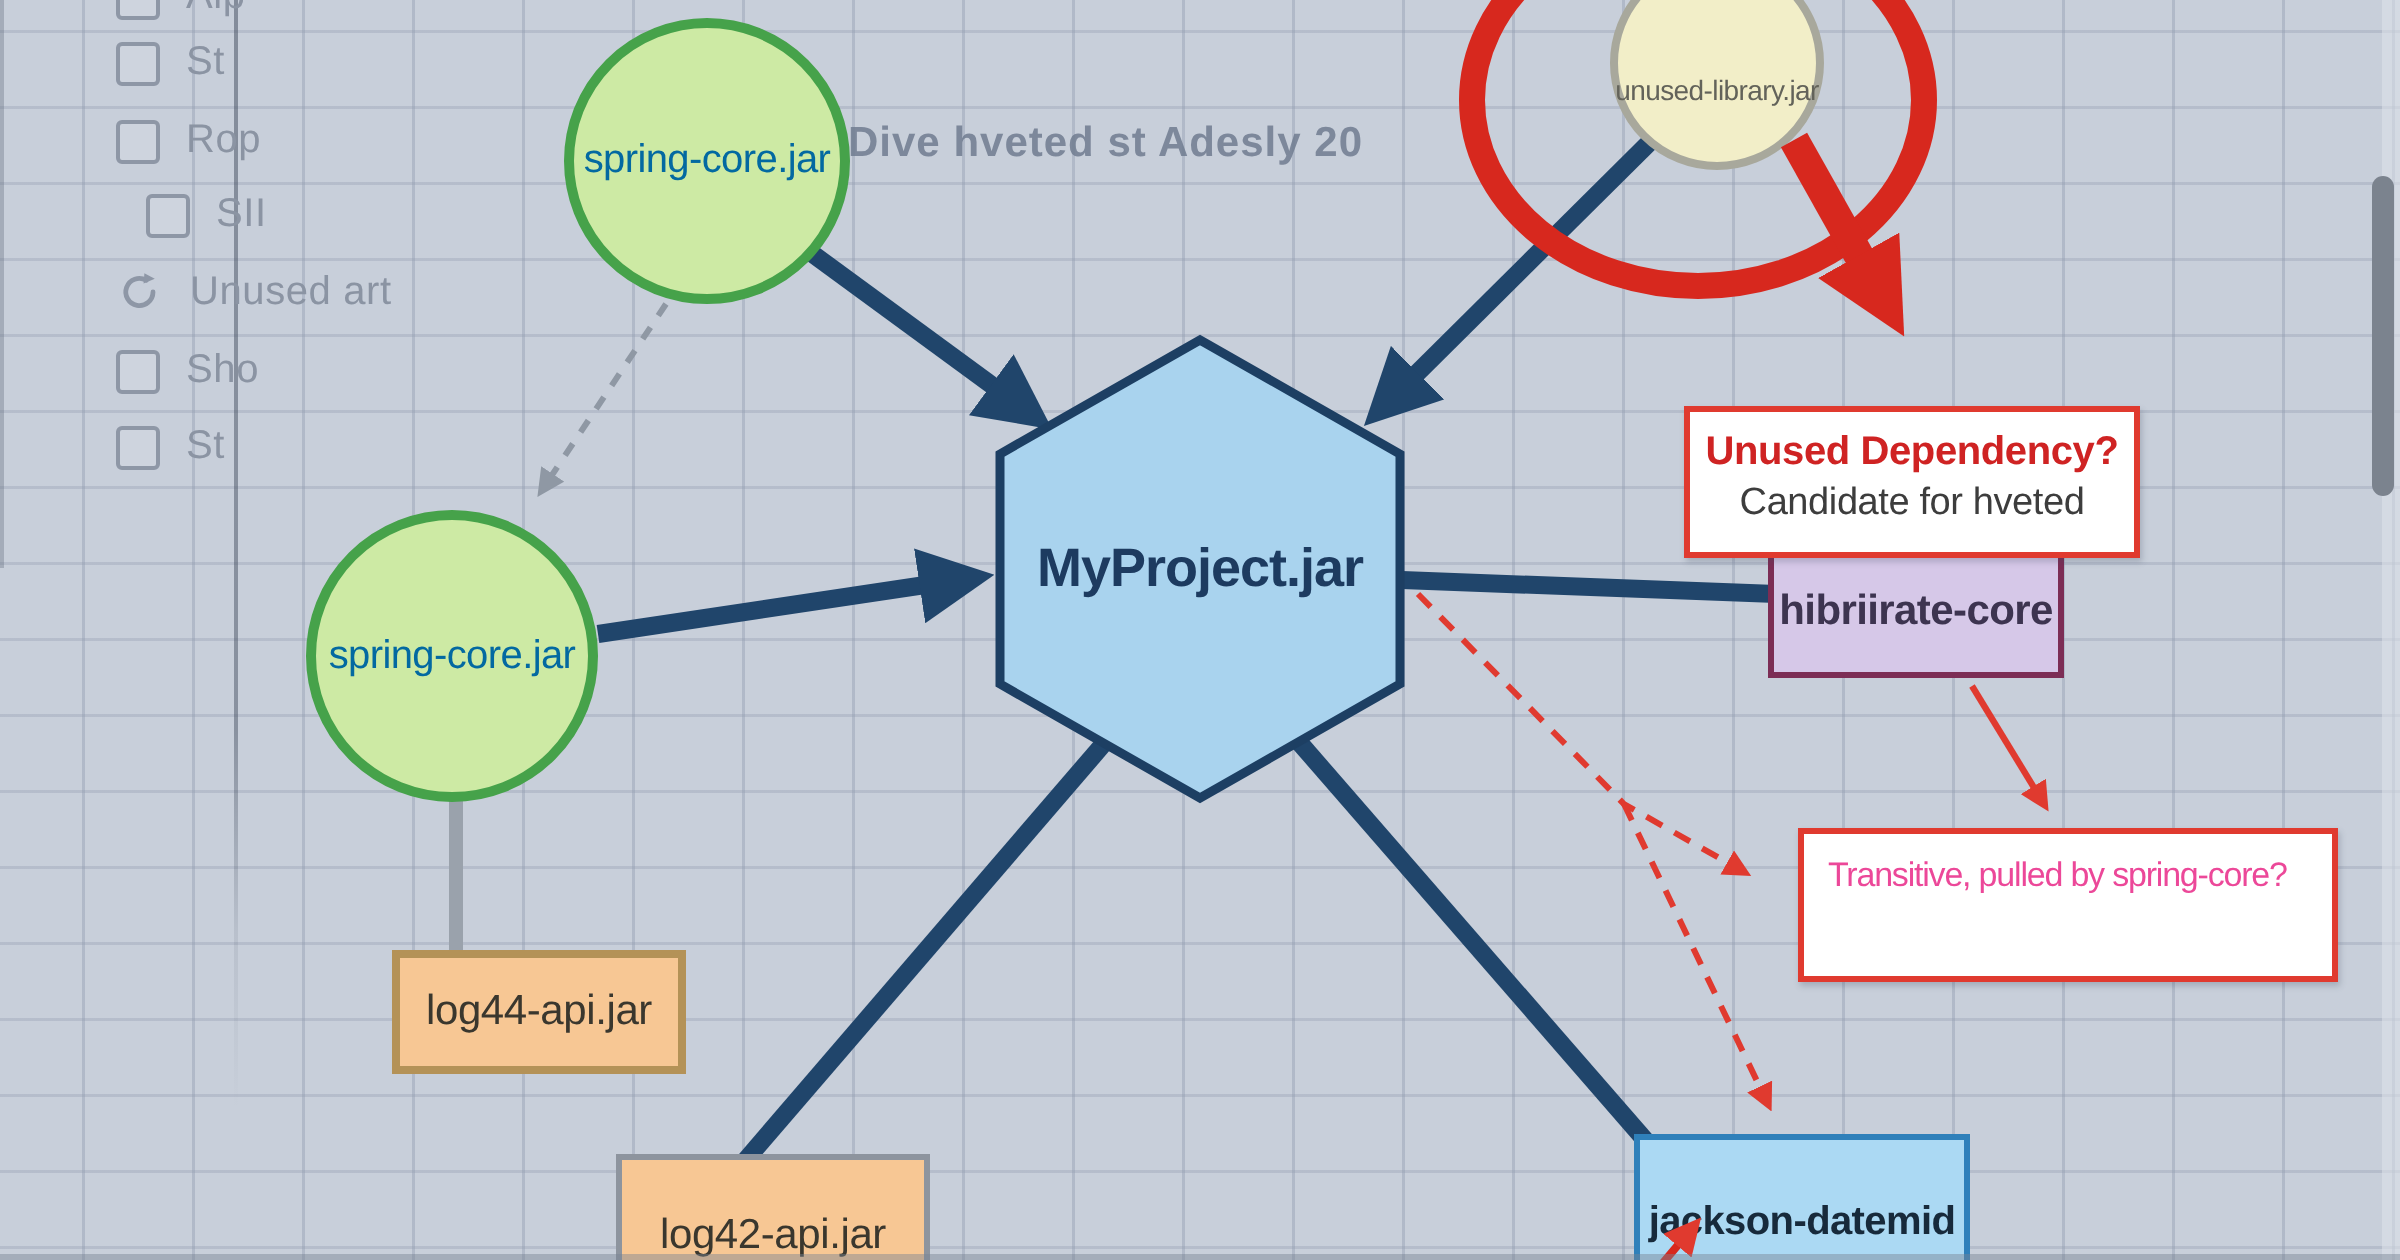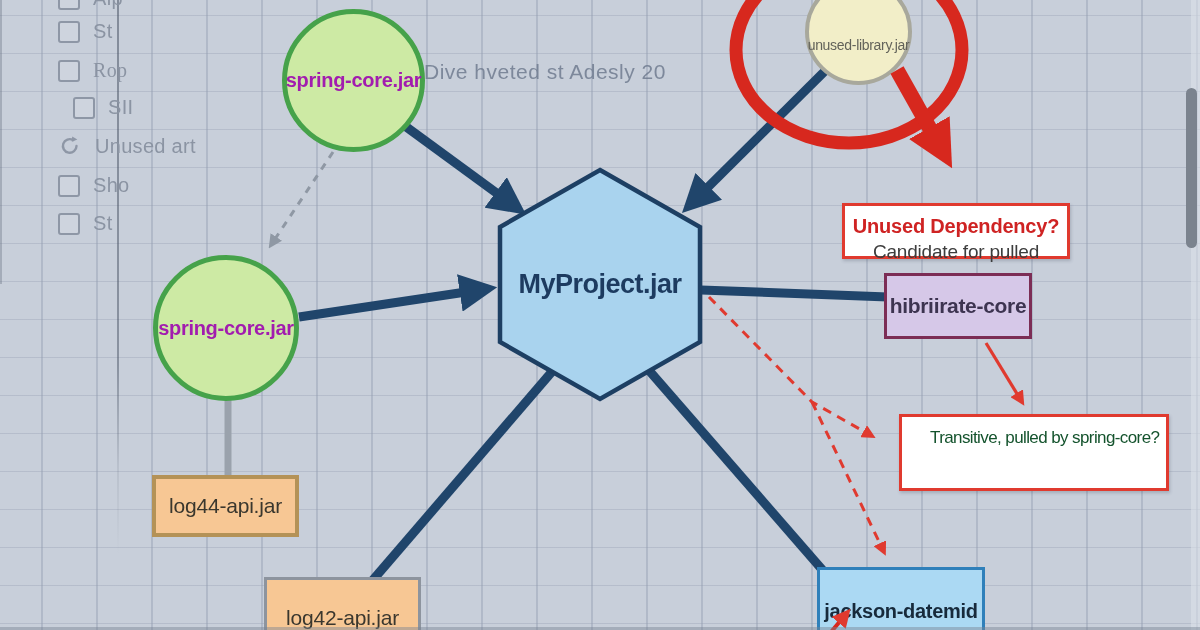--- a/index.html
+++ b/index.html
@@ -11,44 +11,44 @@
       linear-gradient(to bottom, rgba(148,158,178,.36) 1.5px, transparent 1.5px);
     background-size:55px 38px;
     background-position:-14px 0,0 15px;}
   
   .side-row{position:absolute;left:58px;display:flex;align-items:flex-end;gap:13px;height:26px;z-index:7;}
   .cbx{width:22px;height:22px;border:2.5px solid #8e97a6;border-radius:3px;background:rgba(235,239,246,.18);box-sizing:border-box;}
   .side-label{font-size:20px;color:#8b94a3;letter-spacing:.3px;white-space:nowrap;}
   .vline{position:absolute;left:117px;top:0;width:2px;height:100%;z-index:6;
     background:linear-gradient(to bottom, rgba(75,85,102,.55) 0%, rgba(75,85,102,.5) 58%, rgba(75,85,102,.12) 74%, transparent 88%);}
   
-  .watermark{position:absolute;left:424px;top:60px;font-size:21px;color:rgba(112,123,143,.85);letter-spacing:.5px;z-index:1;white-space:nowrap;}
+  .watermark{position:absolute;left:424px;top:60px;font-size:21px;color:rgba(112,123,143,.85);letter-spacing:.5px;z-index:1;white-space:nowrap;font-weight:bold;}
   
   .connectors{position:absolute;left:0;top:0;z-index:2;pointer-events:none;}
   .annotations{position:absolute;left:0;top:0;z-index:5;pointer-events:none;}
   
   .node{position:absolute;display:flex;align-items:center;justify-content:center;box-sizing:border-box;z-index:3;}
   .circle{border-radius:50%;}
   .node-label{white-space:nowrap;}
   .green{background:#cdeaa4;border:5px solid #46a24a;}
-  .green .node-label{font-size:20px;font-weight:700;color:#a21caf;letter-spacing:-.3px;}
+  .green .node-label{font-size:20px;font-weight:400;color:#0369a1;letter-spacing:-.3px;}
   .paleyellow{background:#f2eec8;border:4px solid #a8a89c;}
   .paleyellow .node-label{font-size:14px;color:#63635a;letter-spacing:-.3px;}
   .hexlabel{font-size:27px;font-weight:bold;color:#1d3b60;letter-spacing:-.5px;}
   .purple{background:#d6c8e8;border:3px solid #7c2d55;}
   .purple .node-label{font-size:21px;font-weight:600;color:#3d3450;letter-spacing:-.3px;}
-  .peach{background:#f7c794;}
+  .peach{background:#f7c794;margin-left:44px;}
   .peach .node-label{font-size:21px;color:#3a372e;letter-spacing:-.2px;}
   .bluebox{background:#abd9f3;border:3px solid #2f80ba;}
   .bluebox .node-label{font-size:20px;font-weight:700;color:#172a3b;letter-spacing:-.3px;}
   
   .callout{position:absolute;background:#fff;border:3px solid #e03a2f;box-sizing:border-box;z-index:4;box-shadow:1px 2px 3px rgba(60,70,90,.25);}
   .callout-title{font-size:20px;font-weight:bold;color:#cf2323;text-align:center;margin-top:9px;letter-spacing:-.2px;}
   .callout-sub{font-size:19px;color:#3d3d3d;text-align:center;margin-top:3px;letter-spacing:-.2px;}
-  .callout-text{font-size:17px;color:#14532d;padding:11px 28px;letter-spacing:-.6px;white-space:nowrap;}
+  .callout-text{font-size:17px;color:#ec4899;padding:11px 12px;letter-spacing:-.6px;white-space:nowrap;}
   
   .sb-track{position:absolute;right:0;top:0;width:9px;height:100%;background:rgba(222,227,235,.55);z-index:8;}
   .sb-thumb{position:absolute;left:1186px;top:88px;width:11px;height:160px;border-radius:6px;background:#7b838e;z-index:9;}
   .edge-bottom{position:absolute;left:0;bottom:0;width:100%;height:3px;background:rgba(120,130,146,.45);z-index:8;}
   .edge-left{position:absolute;left:0;top:0;width:2px;height:45%;background:rgba(105,115,132,.38);z-index:8;}
   .restart-ic{width:24px;height:24px;flex:0 0 24px;}
 </style>
 </head>
 <body>
 
@@ -94,23 +94,23 @@
   <div class="node peach" style="left:152px;top:475px;width:147px;height:62px;border:4px solid #b49257;">
     <span class="node-label">log44-api.jar</span>
   </div>
   <div class="node peach" style="left:264px;top:577px;width:157px;height:60px;border:3px solid #8d949e;align-items:flex-start;padding-top:26px;">
     <span class="node-label">log42-api.jar</span>
   </div>
   <div class="node bluebox" style="left:817px;top:567px;width:168px;height:70px;align-items:flex-start;padding-top:30px;">
     <span class="node-label">jackson-datemid</span>
   </div>
 
-  <div class="callout" style="left:842px;top:203px;width:228px;height:56px;">
+  <div class="callout" style="left:842px;top:203px;width:228px;height:76px;">
     <div class="callout-title">Unused Dependency?</div>
-    <div class="callout-sub">Candidate for pulled</div>
+    <div class="callout-sub">Candidate for hveted</div>
   </div>
   <div class="callout" style="left:899px;top:414px;width:270px;height:77px;">
     <div class="callout-text">Transitive, pulled by spring-core?</div>
   </div>
 
   <svg class="annotations" width="1200" height="630">
     <defs>
       <marker id="mred" viewBox="0 0 10 10" refX="7" refY="5" markerWidth="4.6" markerHeight="4.6" orient="auto-start-reverse">
         <path d="M0,0 L10,5 L0,10 z" fill="#e03a2f"></path>
       </marker>
@@ -129,21 +129,21 @@
   <div class="vline"></div>
 
   <div class="side-row" style="top:-16px;">
     <span class="cbx"></span>
     <span class="side-label">Alp</span>
   </div>
   <div class="side-row" style="top:17px;">
     <span class="cbx"></span>
     <span class="side-label">St</span>
   </div>
-  <div class="side-row" style="top:56px;font-family:Liberation Serif, serif;">
+  <div class="side-row" style="top:56px;">
     <span class="cbx"></span>
     <span class="side-label">Rop</span>
   </div>
   <div class="side-row" style="top:93px;margin-left:15px;">
     <span class="cbx"></span>
     <span class="side-label">SII</span>
   </div>
   <div class="side-row" style="top:132px;">
     <svg class="restart-ic" viewBox="0 0 24 24">
       <path d="M18.5 12 a6.8 6.8 0 1 1 -3.4-5.9" fill="none" stroke="#8e97a6" stroke-width="2.4" stroke-linecap="round"></path>

